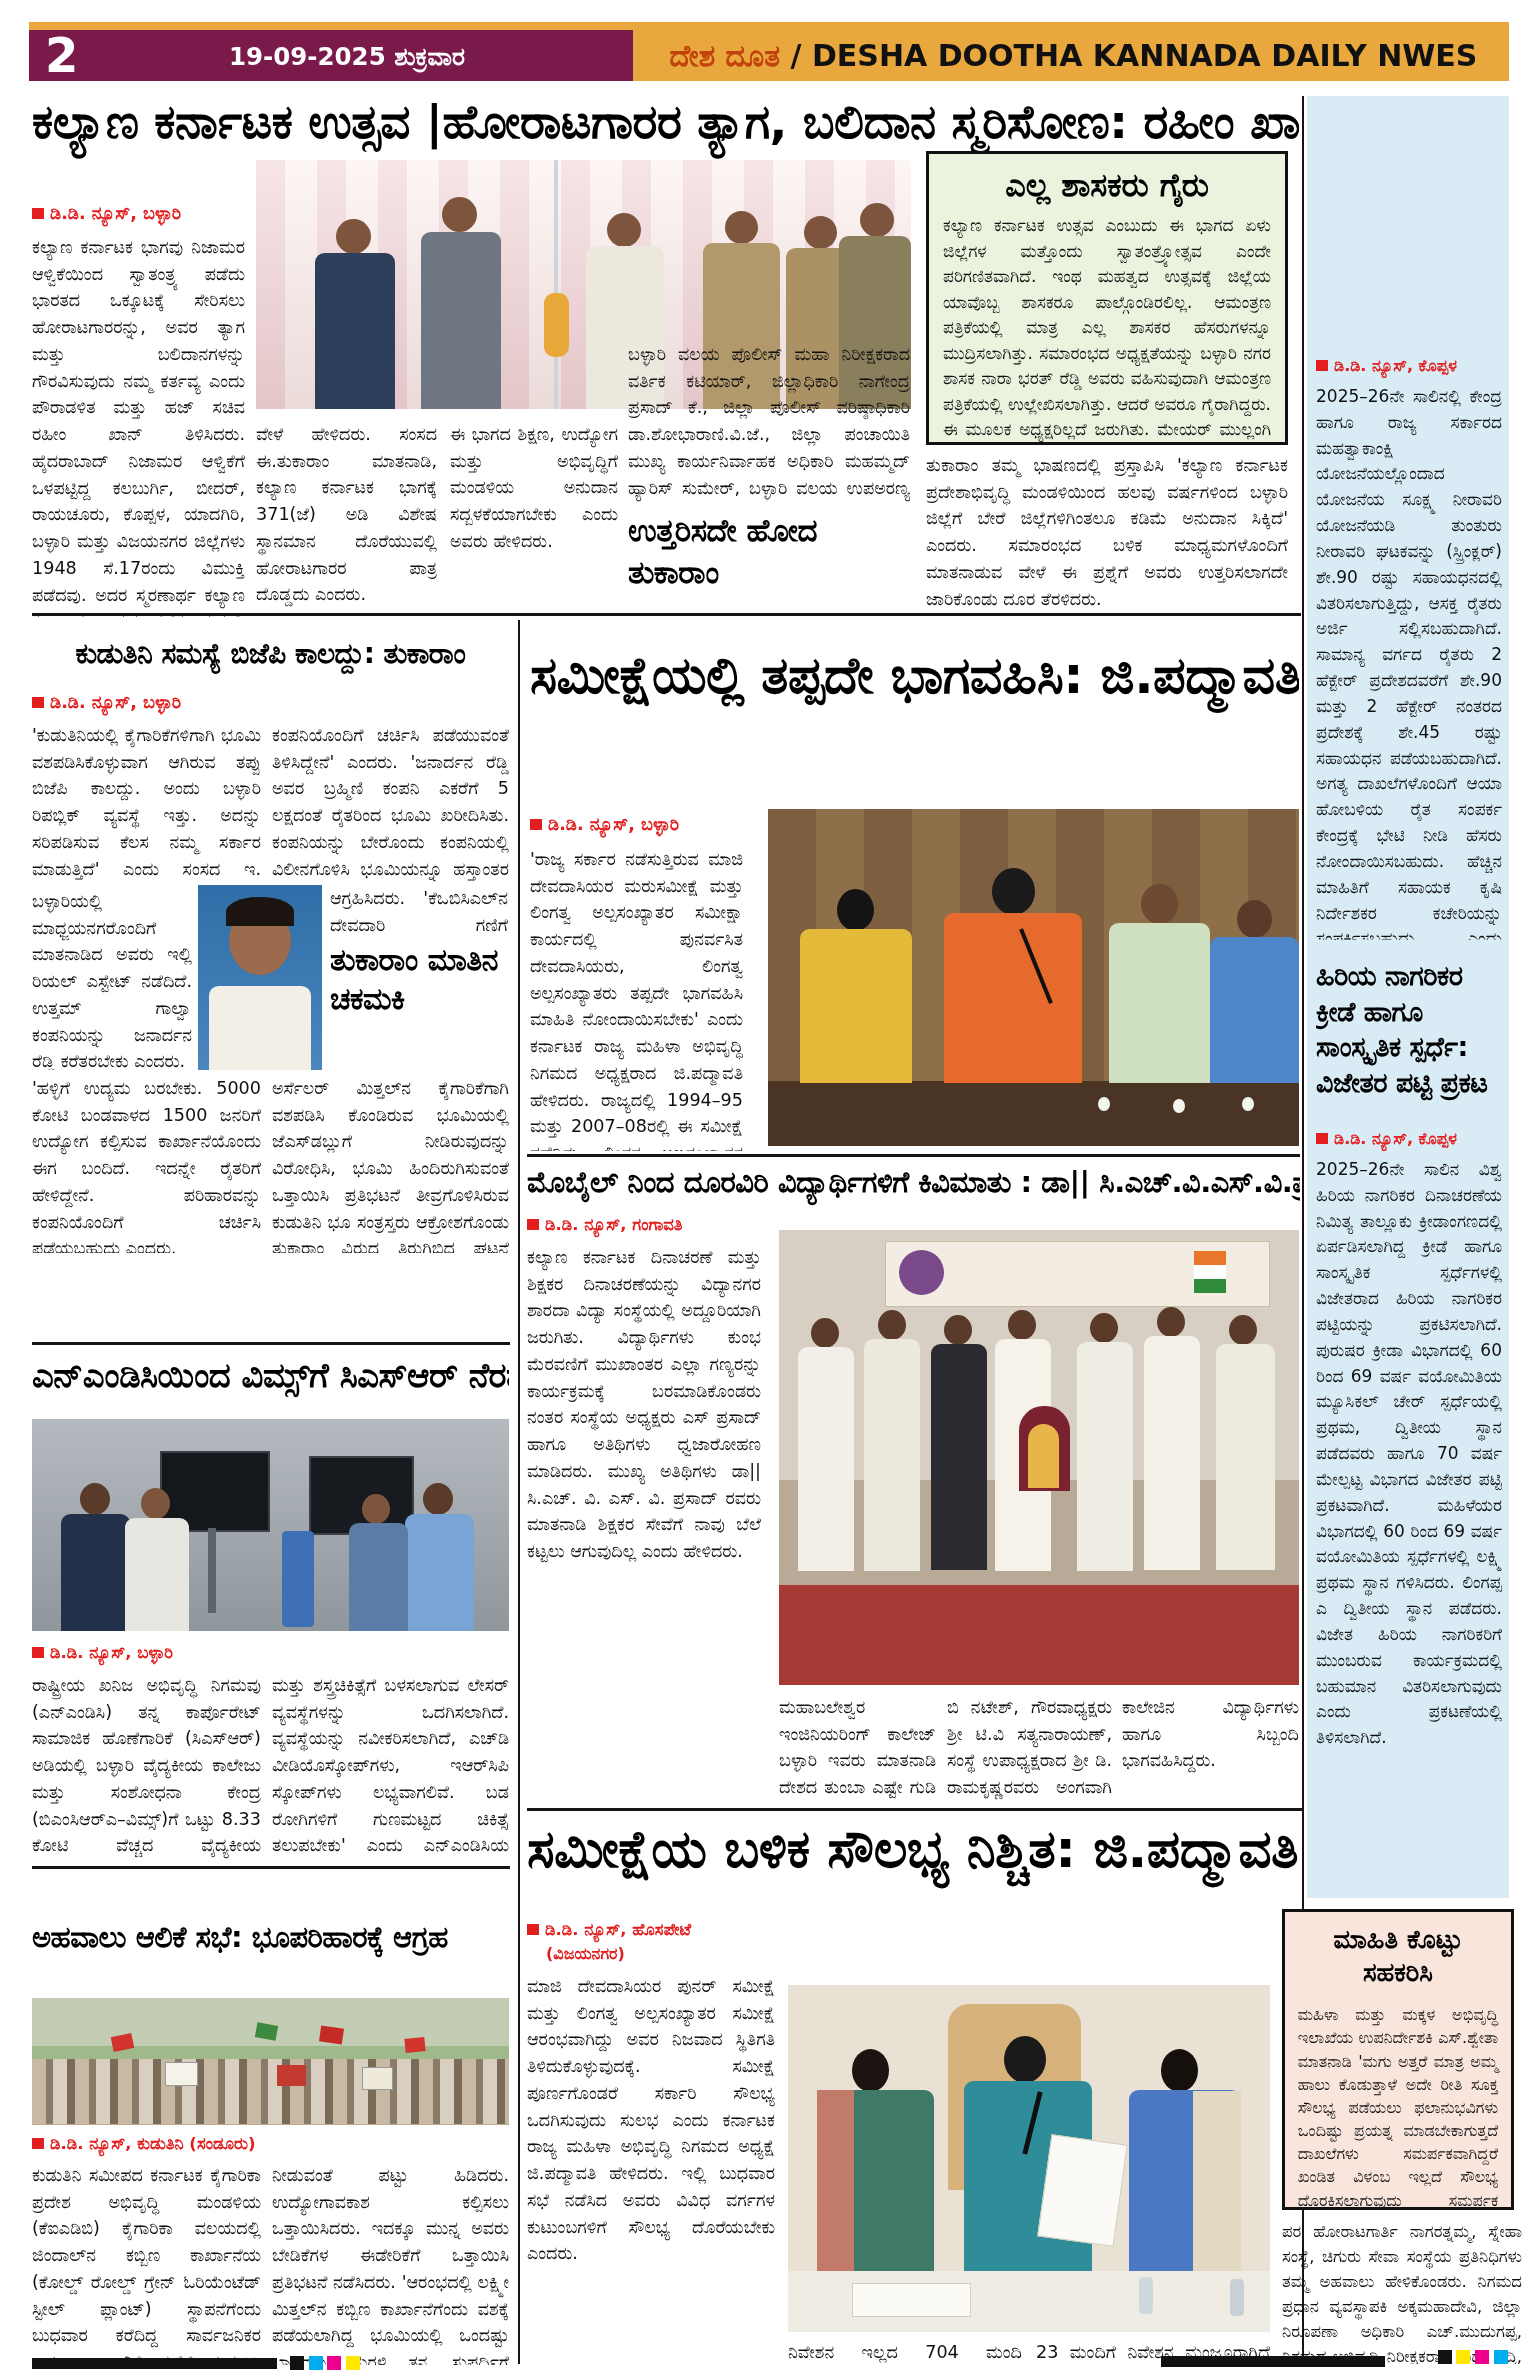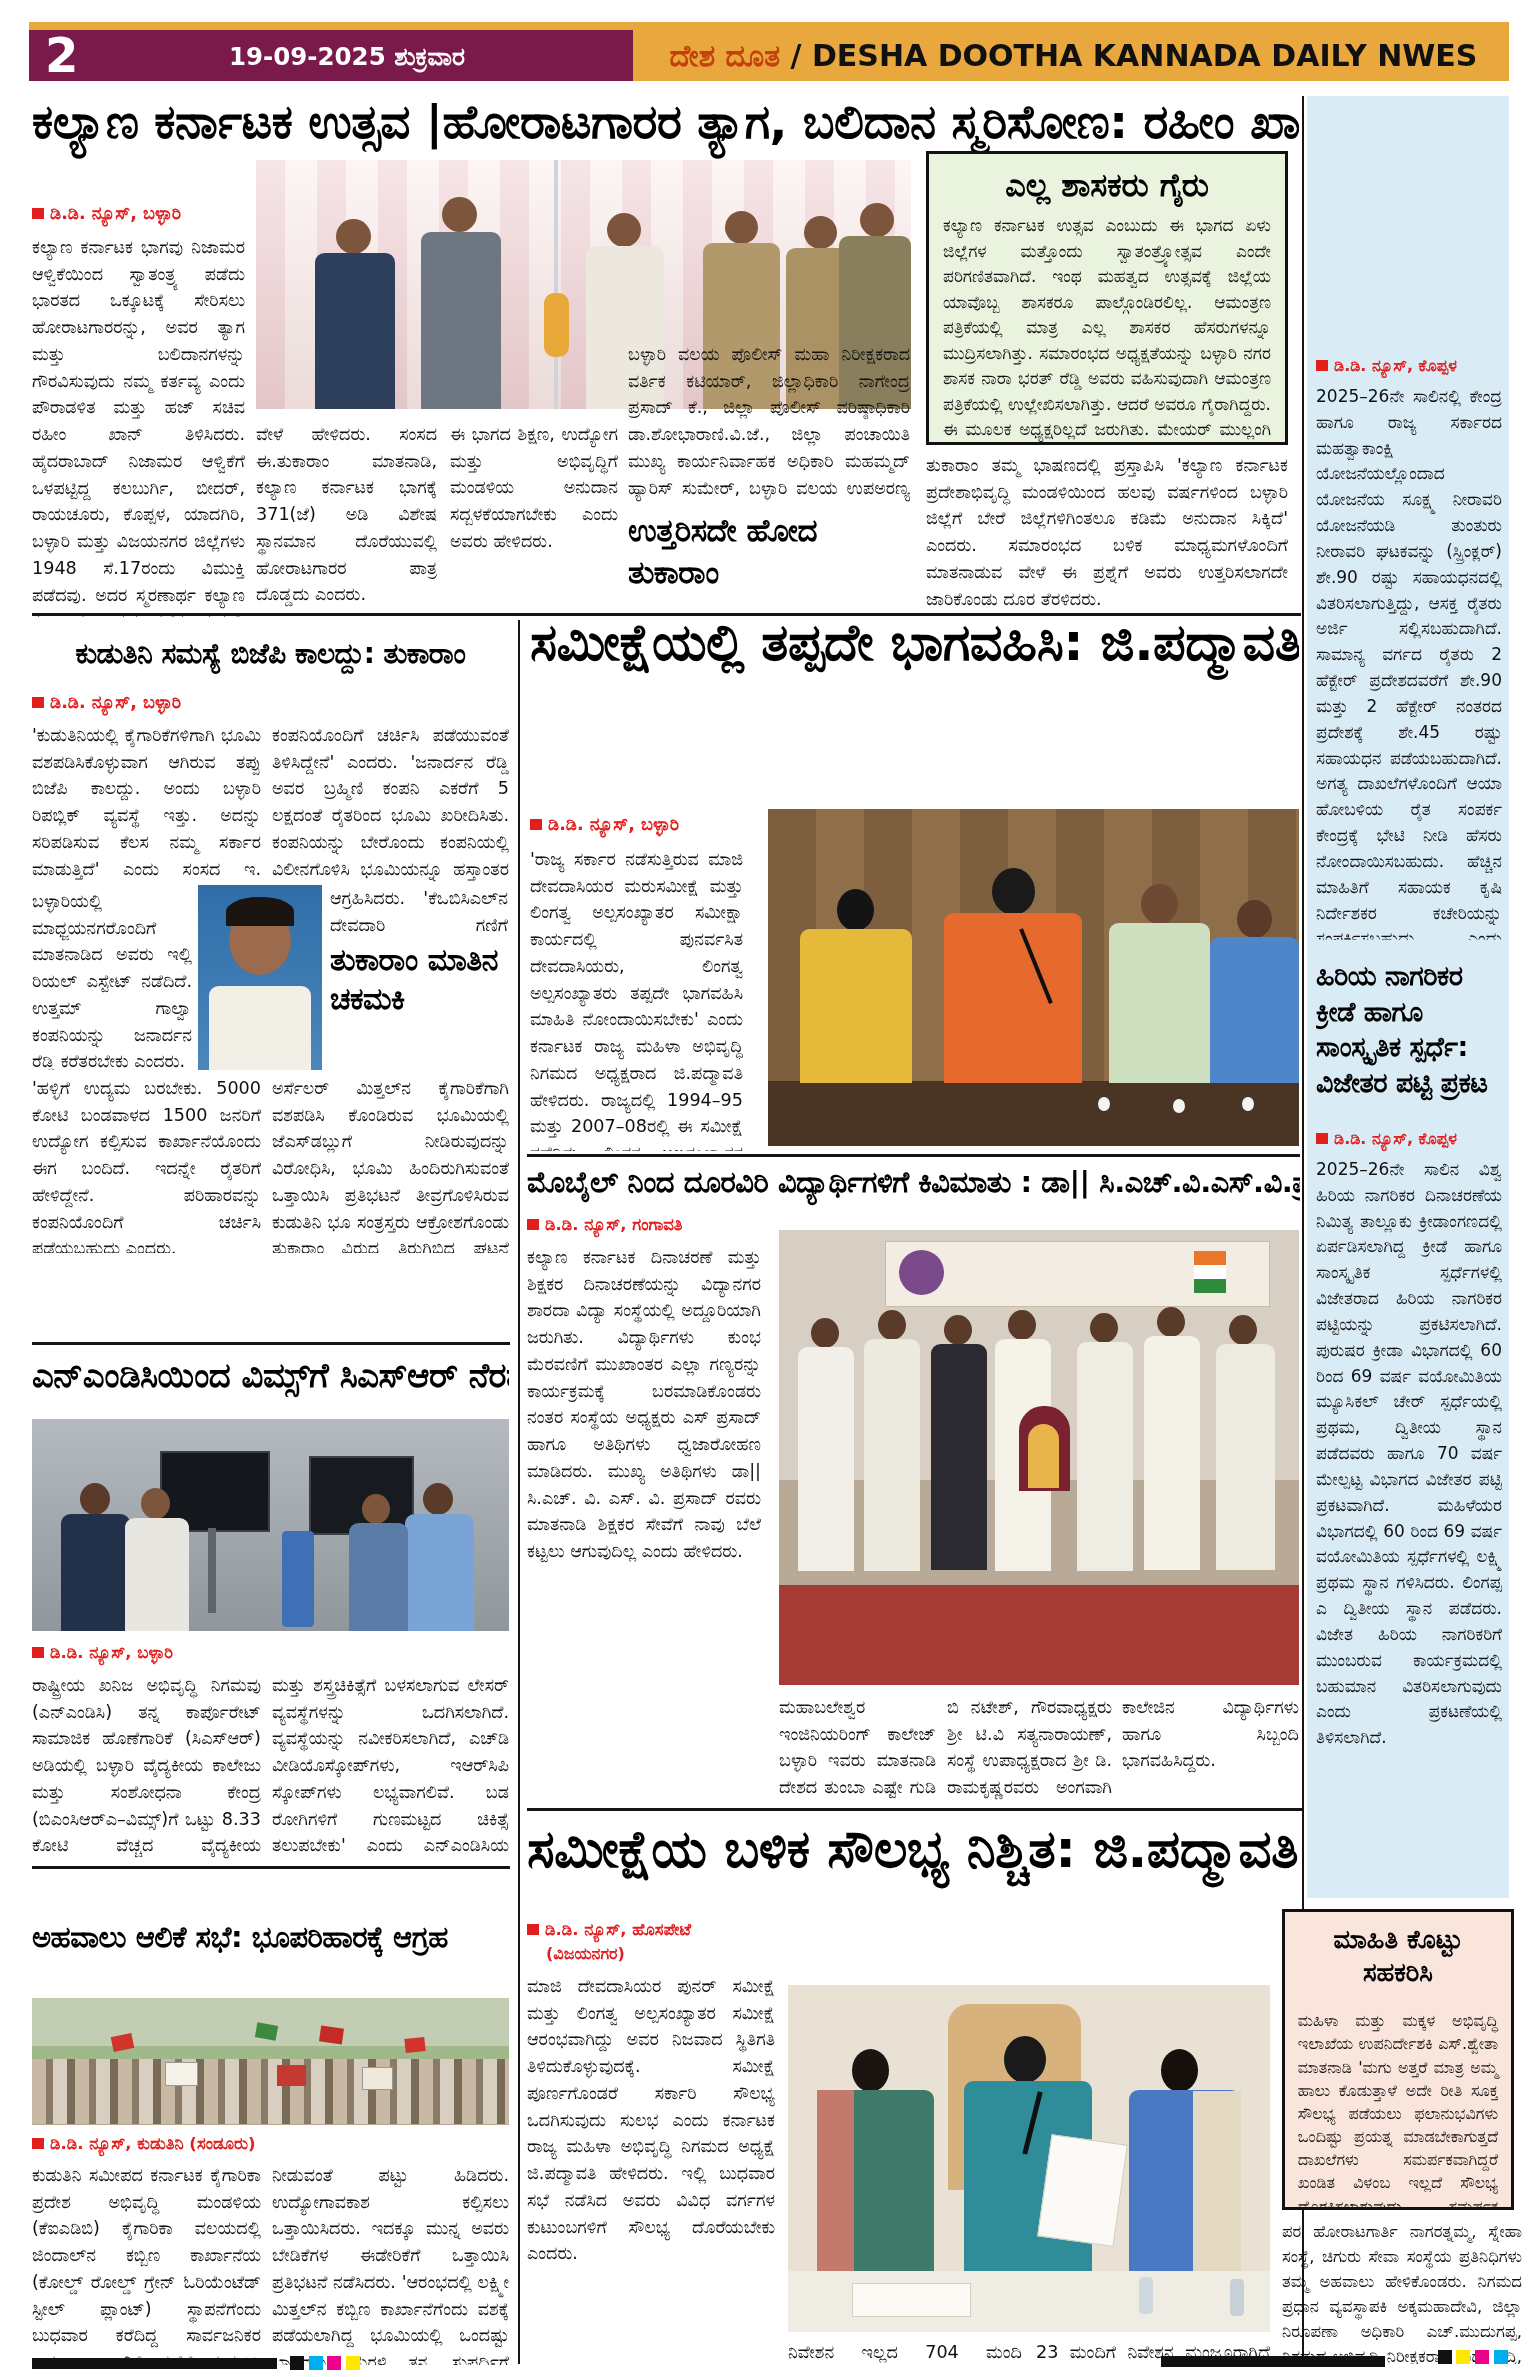--- a/index.html
+++ b/index.html
@@ -86,21 +86,21 @@
     <div class="abs" style="left:28px;top:11.7px;width:68px;height:29px;border-radius:50% 50% 0 0;background:#1b1410;"></div>
     <div class="torso" style="left:10.6px;top:101px;width:102px;height:84px;background:#f2efe6;"></div>
   </div>
   <div class="tb" style="left:330px;top:885px;width:178px;height:51px;">ಆಗ್ರಹಿಸಿದರು. 'ಕೆಒಬಿಸಿಎಲ್‌ನ ದೇವದಾರಿ ಗಣಿಗೆ ಸಂಬಂಧಿಸಿದಂತೆ ನ್ಯಾಯಾಲಯದಲ್ಲಿ ಪ್ರಕರಣ ನಡೆಯುತ್ತಿದೆ. ಅದರ ಬಗ್ಗೆ ನಾನು ಈ ಹಂತದಲ್ಲಿ ಏನೂ ಮಾತನಾಡುವುದಿಲ್ಲ' ಎಂದರು.</div>
   <div class="hl" style="left:330px;top:940px;width:178px;height:122px;font-size:30px;line-height:1.3;">ತುಕಾರಾಂ ಮಾತಿನ ಚಕಮಕಿ</div>
   <div class="tb" style="left:32px;top:1075px;width:229px;height:178px;">'ಹಳ್ಳಿಗೆ ಉದ್ಯಮ ಬರಬೇಕು. 5000 ಕೋಟಿ ಬಂಡವಾಳದ 1500 ಜನರಿಗೆ ಉದ್ಯೋಗ ಕಲ್ಪಿಸುವ ಕಾರ್ಖಾನೆಯೊಂದು ಈಗ ಬಂದಿದೆ. ಇದನ್ನೇ ರೈತರಿಗೆ ಹೇಳಿದ್ದೇನೆ. ಪರಿಹಾರವನ್ನು ಕಂಪನಿಯೊಂದಿಗೆ ಚರ್ಚಿಸಿ ಪಡೆಯಬಹುದು ಎಂದರು.</div>
   <div class="tb" style="left:272px;top:1075px;width:237px;height:178px;">ಅರ್ಸೆಲರ್ ಮಿತ್ತಲ್‌ನ ಕೈಗಾರಿಕೆಗಾಗಿ ವಶಪಡಿಸಿ ಕೊಂಡಿರುವ ಭೂಮಿಯಲ್ಲಿ ಜೆಎಸ್‌ಡಬ್ಲುಗೆ ನೀಡಿರುವುದನ್ನು ವಿರೋಧಿಸಿ, ಭೂಮಿ ಹಿಂದಿರುಗಿಸುವಂತೆ ಒತ್ತಾಯಿಸಿ ಪ್ರತಿಭಟನೆ ತೀವ್ರಗೊಳಿಸಿರುವ ಕುಡುತಿನಿ ಭೂ ಸಂತ್ರಸ್ತರು ಆಕ್ರೋಶಗೊಂಡು ತುಕಾರಾಂ ವಿರುದ್ಧ ತಿರುಗಿಬಿದ್ದ ಘಟನೆ ನಡೆಯಿತು.</div>
 
   <div class="rule-v" style="left:518px;top:620px;width:2.1px;height:1744px;"></div>
 
-  <div class="hl" style="left:530px;top:614px;width:769px;height:122px;font-size:51px;white-space:nowrap;text-align:center;">ಸಮೀಕ್ಷೆಯಲ್ಲಿ ತಪ್ಪದೇ ಭಾಗವಹಿಸಿ: ಜಿ.ಪದ್ಮಾವತಿ</div>
+  <div class="hl" style="left:530px;top:647px;width:769px;height:122px;font-size:51px;white-space:nowrap;text-align:center;">ಸಮೀಕ್ಷೆಯಲ್ಲಿ ತಪ್ಪದೇ ಭಾಗವಹಿಸಿ: ಜಿ.ಪದ್ಮಾವತಿ</div>
   <div class="by" style="left:530px;top:814px;">
     <span class="bysq"></span>
     <span>ಡಿ.ಡಿ. ನ್ಯೂಸ್, ಬಳ್ಳಾರಿ</span>
   </div>
   <div class="tb" style="left:530px;top:846px;width:213px;height:305px;">'ರಾಜ್ಯ ಸರ್ಕಾರ ನಡೆಸುತ್ತಿರುವ ಮಾಜಿ ದೇವದಾಸಿಯರ ಮರುಸಮೀಕ್ಷೆ ಮತ್ತು ಲಿಂಗತ್ವ ಅಲ್ಪಸಂಖ್ಯಾತರ ಸಮೀಕ್ಷಾ ಕಾರ್ಯದಲ್ಲಿ ಪುನರ್ವಸಿತ ದೇವದಾಸಿಯರು, ಲಿಂಗತ್ವ ಅಲ್ಪಸಂಖ್ಯಾತರು ತಪ್ಪದೇ ಭಾಗವಹಿಸಿ ಮಾಹಿತಿ ನೋಂದಾಯಿಸಬೇಕು' ಎಂದು ಕರ್ನಾಟಕ ರಾಜ್ಯ ಮಹಿಳಾ ಅಭಿವೃದ್ಧಿ ನಿಗಮದ ಅಧ್ಯಕ್ಷರಾದ ಜಿ.ಪದ್ಮಾವತಿ ಹೇಳಿದರು. ರಾಜ್ಯದಲ್ಲಿ 1994–95 ಮತ್ತು 2007–08ರಲ್ಲಿ ಈ ಸಮೀಕ್ಷೆ ನಡೆದಿತ್ತು. ಲಿಂಗತ್ವ ಅಲ್ಪಸಂಖ್ಯಾತರ ಸಮೀಕ್ಷೆ 50 ಪ್ರಶ್ನೆಗಳ ಮೂಲಕ 45 ದಿನಗಳ ಕಾಲ ನಡೆಯಲಿದೆ ಎಂದರು.</div>
 
   <div class="photo" style="left:768px;top:809px;width:531px;height:337px;
               background:repeating-linear-gradient(90deg,#7d5f40 0 48px,#8f6e4a 48px 96px);">
     <div class="abs" style="left:0;top:272px;width:531px;height:65px;background:#4a3424;"></div>
     <div class="head" style="left:69px;top:80px;width:37px;height:42px;background:#141414;"></div>
@@ -236,21 +236,21 @@
   <div class="tb" style="left:1316px;top:384px;width:186px;height:556px;font-size:17px;">2025–26ನೇ ಸಾಲಿನಲ್ಲಿ ಕೇಂದ್ರ ಹಾಗೂ ರಾಜ್ಯ ಸರ್ಕಾರದ ಮಹತ್ವಾಕಾಂಕ್ಷಿ ಯೋಜನೆಯಲ್ಲೊಂದಾದ ಯೋಜನೆಯ ಸೂಕ್ಷ್ಮ ನೀರಾವರಿ ಯೋಜನೆಯಡಿ ತುಂತುರು ನೀರಾವರಿ ಘಟಕವನ್ನು (ಸ್ಪ್ರಿಂಕ್ಲರ್) ಶೇ.90 ರಷ್ಟು ಸಹಾಯಧನದಲ್ಲಿ ವಿತರಿಸಲಾಗುತ್ತಿದ್ದು, ಆಸಕ್ತ ರೈತರು ಅರ್ಜಿ ಸಲ್ಲಿಸಬಹುದಾಗಿದೆ. ಸಾಮಾನ್ಯ ವರ್ಗದ ರೈತರು 2 ಹೆಕ್ಟೇರ್ ಪ್ರದೇಶದವರೆಗೆ ಶೇ.90 ಮತ್ತು 2 ಹೆಕ್ಟೇರ್ ನಂತರದ ಪ್ರದೇಶಕ್ಕೆ ಶೇ.45 ರಷ್ಟು ಸಹಾಯಧನ ಪಡೆಯಬಹುದಾಗಿದೆ. ಅಗತ್ಯ ದಾಖಲೆಗಳೊಂದಿಗೆ ಆಯಾ ಹೋಬಳಿಯ ರೈತ ಸಂಪರ್ಕ ಕೇಂದ್ರಕ್ಕೆ ಭೇಟಿ ನೀಡಿ ಹೆಸರು ನೋಂದಾಯಿಸಬಹುದು. ಹೆಚ್ಚಿನ ಮಾಹಿತಿಗೆ ಸಹಾಯಕ ಕೃಷಿ ನಿರ್ದೇಶಕರ ಕಚೇರಿಯನ್ನು ಸಂಪರ್ಕಿಸಬಹುದು ಎಂದು ಪ್ರಕಟಣೆಯಲ್ಲಿ ತಿಳಿಸಿದ್ದಾರೆ.</div>
 
   <div class="hl" style="left:1316px;top:958px;width:186px;height:162px;font-size:27px;line-height:1.32;">ಹಿರಿಯ ನಾಗರಿಕರ ಕ್ರೀಡೆ ಹಾಗೂ ಸಾಂಸ್ಕೃತಿಕ ಸ್ಪರ್ಧೆ: ವಿಜೇತರ ಪಟ್ಟಿ ಪ್ರಕಟ</div>
   <div class="by" style="left:1316px;top:1129px;font-size:16px;">
     <span class="bysq"></span>
     <span>ಡಿ.ಡಿ. ನ್ಯೂಸ್, ಕೊಪ್ಪಳ</span>
   </div>
   <div class="tb" style="left:1316px;top:1157px;width:186px;height:735px;font-size:17px;">2025–26ನೇ ಸಾಲಿನ ವಿಶ್ವ ಹಿರಿಯ ನಾಗರಿಕರ ದಿನಾಚರಣೆಯ ನಿಮಿತ್ಯ ತಾಲ್ಲೂಕು ಕ್ರೀಡಾಂಗಣದಲ್ಲಿ ಏರ್ಪಡಿಸಲಾಗಿದ್ದ ಕ್ರೀಡೆ ಹಾಗೂ ಸಾಂಸ್ಕೃತಿಕ ಸ್ಪರ್ಧೆಗಳಲ್ಲಿ ವಿಜೇತರಾದ ಹಿರಿಯ ನಾಗರಿಕರ ಪಟ್ಟಿಯನ್ನು ಪ್ರಕಟಿಸಲಾಗಿದೆ. ಪುರುಷರ ಕ್ರೀಡಾ ವಿಭಾಗದಲ್ಲಿ 60 ರಿಂದ 69 ವರ್ಷ ವಯೋಮಿತಿಯ ಮ್ಯೂಸಿಕಲ್ ಚೇರ್ ಸ್ಪರ್ಧೆಯಲ್ಲಿ ಪ್ರಥಮ, ದ್ವಿತೀಯ ಸ್ಥಾನ ಪಡೆದವರು ಹಾಗೂ 70 ವರ್ಷ ಮೇಲ್ಪಟ್ಟ ವಿಭಾಗದ ವಿಜೇತರ ಪಟ್ಟಿ ಪ್ರಕಟವಾಗಿದೆ. ಮಹಿಳೆಯರ ವಿಭಾಗದಲ್ಲಿ 60 ರಿಂದ 69 ವರ್ಷ ವಯೋಮಿತಿಯ ಸ್ಪರ್ಧೆಗಳಲ್ಲಿ ಲಕ್ಷ್ಮಿ ಪ್ರಥಮ ಸ್ಥಾನ ಗಳಿಸಿದರು. ಲಿಂಗಪ್ಪ ಎ ದ್ವಿತೀಯ ಸ್ಥಾನ ಪಡೆದರು. ವಿಜೇತ ಹಿರಿಯ ನಾಗರಿಕರಿಗೆ ಮುಂಬರುವ ಕಾರ್ಯಕ್ರಮದಲ್ಲಿ ಬಹುಮಾನ ವಿತರಿಸಲಾಗುವುದು ಎಂದು ಪ್ರಕಟಣೆಯಲ್ಲಿ ತಿಳಿಸಲಾಗಿದೆ.</div>
 
   <div class="abs" style="left:1282px;top:1909px;width:232px;height:301px;background:#fae5dc;border:3.2px solid #111;box-sizing:border-box;padding:10.6px 12.8px;overflow:hidden;">
-    <div class="boxtitle" style="font-size:25.6px;line-height:1.3;margin-bottom:20px;">ಮಾಹಿತಿ ಕೊಟ್ಟು ಸಹಕರಿಸಿ</div>
+    <div class="boxtitle" style="font-size:25.6px;line-height:1.3;margin-bottom:14px;">ಮಾಹಿತಿ ಕೊಟ್ಟು ಸಹಕರಿಸಿ</div>
     <div style="font-size:16px;line-height:1.45;text-align:justify;">ಮಹಿಳಾ ಮತ್ತು ಮಕ್ಕಳ ಅಭಿವೃದ್ಧಿ ಇಲಾಖೆಯ ಉಪನಿರ್ದೇಶಕಿ ಎಸ್.ಶ್ವೇತಾ ಮಾತನಾಡಿ 'ಮಗು ಅತ್ತರೆ ಮಾತ್ರ ಅಮ್ಮ ಹಾಲು ಕೊಡುತ್ತಾಳೆ ಅದೇ ರೀತಿ ಸೂಕ್ತ ಸೌಲಭ್ಯ ಪಡೆಯಲು ಫಲಾನುಭವಿಗಳು ಒಂದಿಷ್ಟು ಪ್ರಯತ್ನ ಮಾಡಬೇಕಾಗುತ್ತದೆ ದಾಖಲೆಗಳು ಸಮರ್ಪಕವಾಗಿದ್ದರೆ ಖಂಡಿತ ವಿಳಂಬ ಇಲ್ಲದೆ ಸೌಲಭ್ಯ ದೊರಕಿಸಲಾಗುವುದು ಸಮರ್ಪಕ ಮಾಹಿತಿ ಕೊಡುವಲ್ಲಿ ವಿಳಂಬ ಮಾಡಬಾರದು' ಎಂದು ಕೇಳಿಕೊಂಡರು.</div>
   </div>
   <div class="tb" style="left:1282px;top:2219px;width:240px;height:145px;font-size:16.5px;">ಪರ ಹೋರಾಟಗಾರ್ತಿ ನಾಗರತ್ನಮ್ಮ, ಸ್ನೇಹಾ ಸಂಸ್ಥೆ, ಚಿಗುರು ಸೇವಾ ಸಂಸ್ಥೆಯ ಪ್ರತಿನಿಧಿಗಳು ತಮ್ಮ ಅಹವಾಲು ಹೇಳಿಕೊಂಡರು. ನಿಗಮದ ಪ್ರಧಾನ ವ್ಯವಸ್ಥಾಪಕಿ ಅಕ್ಕಮಹಾದೇವಿ, ಜಿಲ್ಲಾ ನಿರೂಪಣಾ ಅಧಿಕಾರಿ ಎಚ್.ಮುದುಗಪ್ಪ, ನಿಗಮದ ಅಭಿವೃದ್ಧಿ ನಿರೀಕ್ಷಕರಾದ ಸುಧಾ ಚಿದ್ರಿ, ಸಿಡಿಪಿಒಗಳು ಇದ್ದರು.</div>
 
   <div class="abs" style="left:32px;top:2358px;width:245px;height:10.6px;background:#111;"></div>
   <div class="sq" style="left:290px;top:2356px;background:#111;"></div>
   <div class="sq" style="left:309px;top:2356px;background:#00aeef;"></div>
   <div class="sq" style="left:327px;top:2356px;background:#ec008c;"></div>
   <div class="sq" style="left:346px;top:2356px;background:#ffe800;"></div>
   <div class="abs" style="left:1161px;top:2356px;width:224px;height:10.6px;background:#111;"></div>

